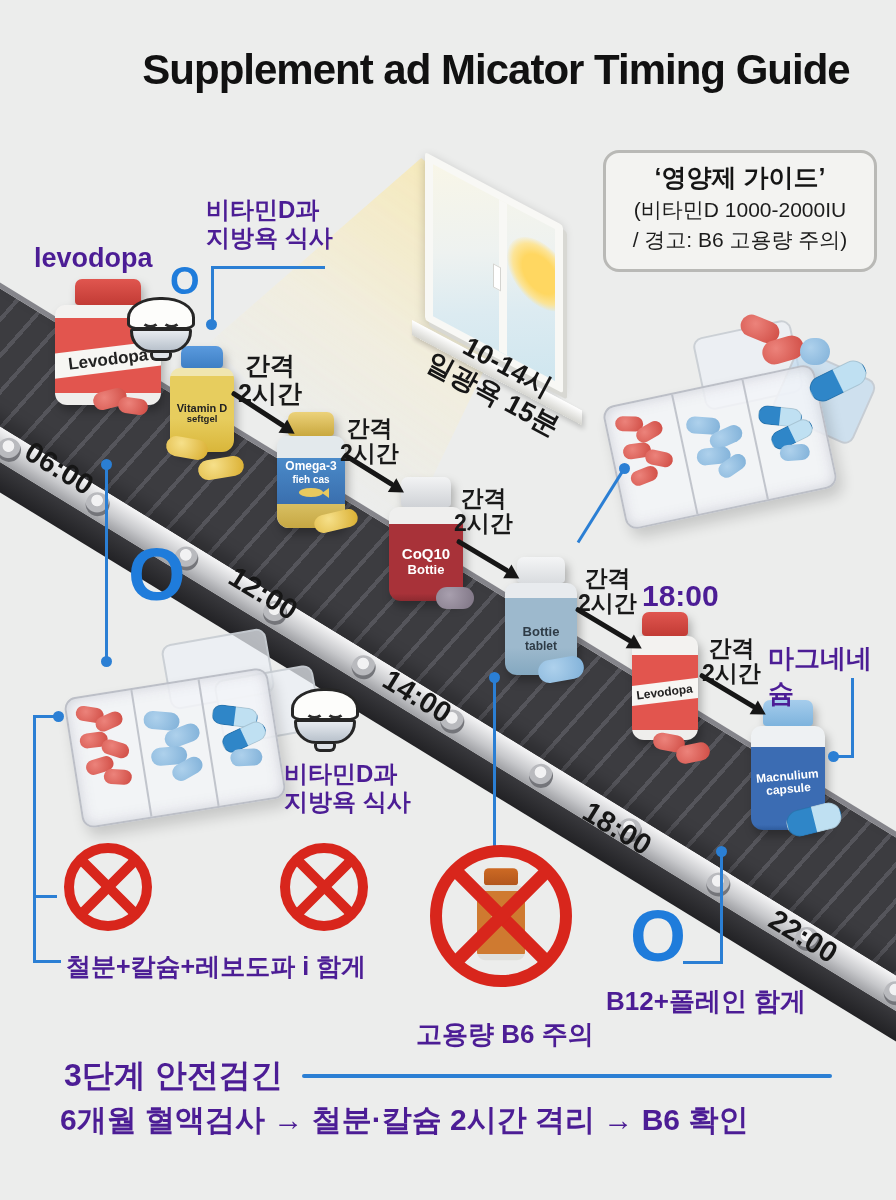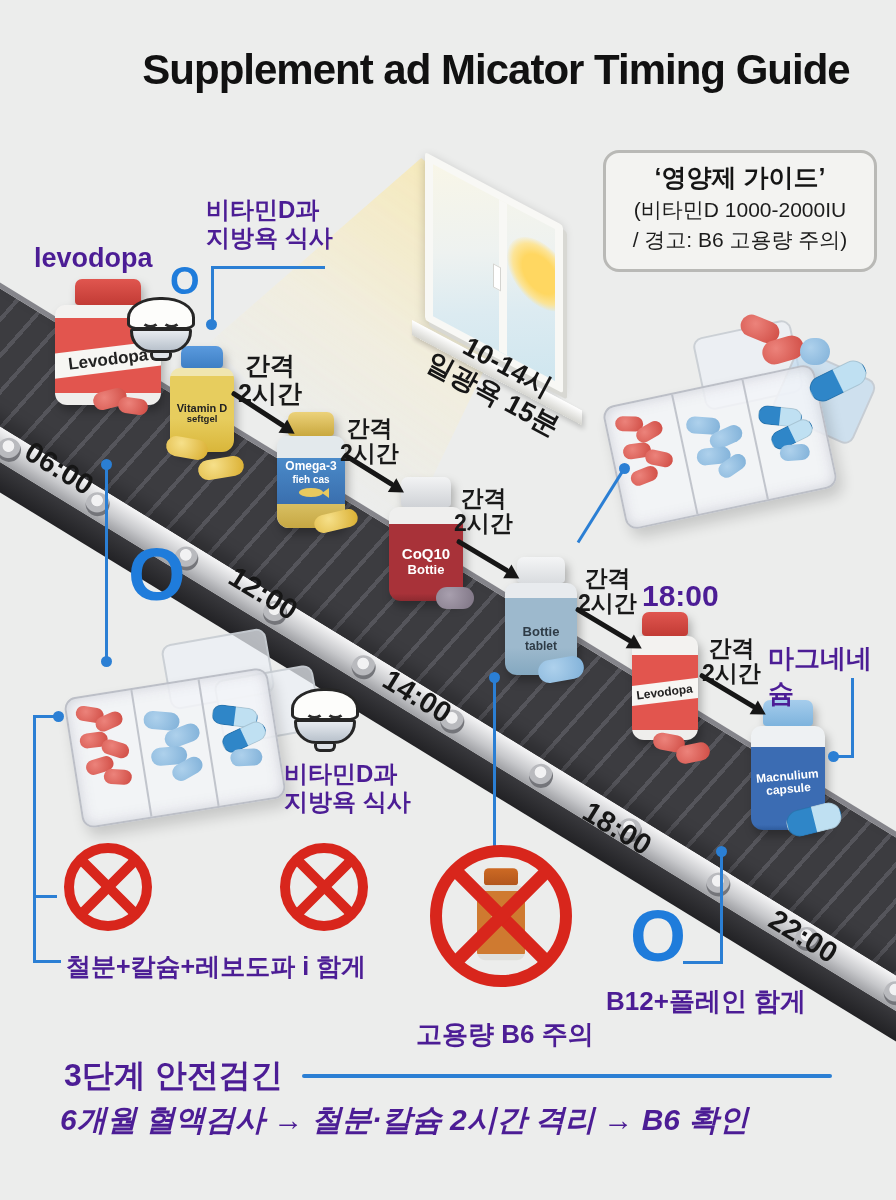--- a/index.html
+++ b/index.html
@@ -181,21 +181,21 @@
   #b6-bottle .blabel{top:36%;color:#f6e3cf;font-size:15px;transform:rotate(-10deg);}
 
   #w1-text{left:114px;top:886px;font-size:25px;}
   #w2-text{left:66px;top:950px;font-size:25px;}
   #b6-text{left:416px;top:1017px;font-size:26px;}
   #b12-text{left:606px;top:984px;font-size:26px;}
 
   
   #f-title{left:64px;top:1054px;font-size:32px;}
   #f-rule{left:302px;top:1074px;width:530px;height:4px;background:#2b7fd4;border-radius:2px;z-index:7;}
-  #f-flow{left:60px;top:1100px;width:822px;font-size:30px;font-style:italic;}
+  #f-flow{left:60px;top:1100px;width:822px;font-size:30px;}
 </style>
 </head>
 <body>
 
 <div id="stage">
 
   <div id="title" class="abs">Supplement ad Micator Timing Guide</div>
 
   <div id="beam" class="abs"></div>
   <div id="window" class="abs">

